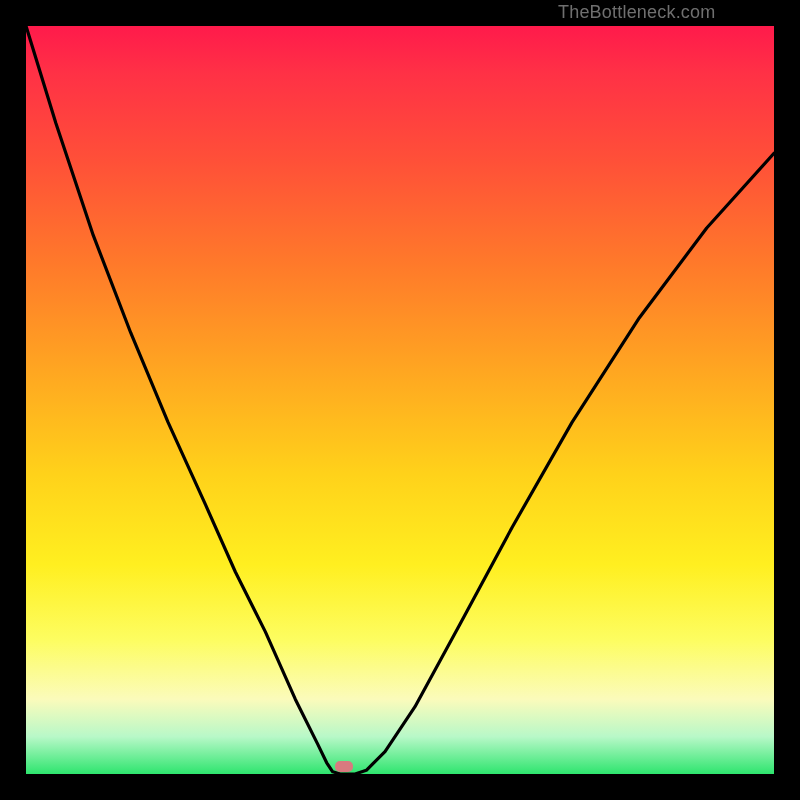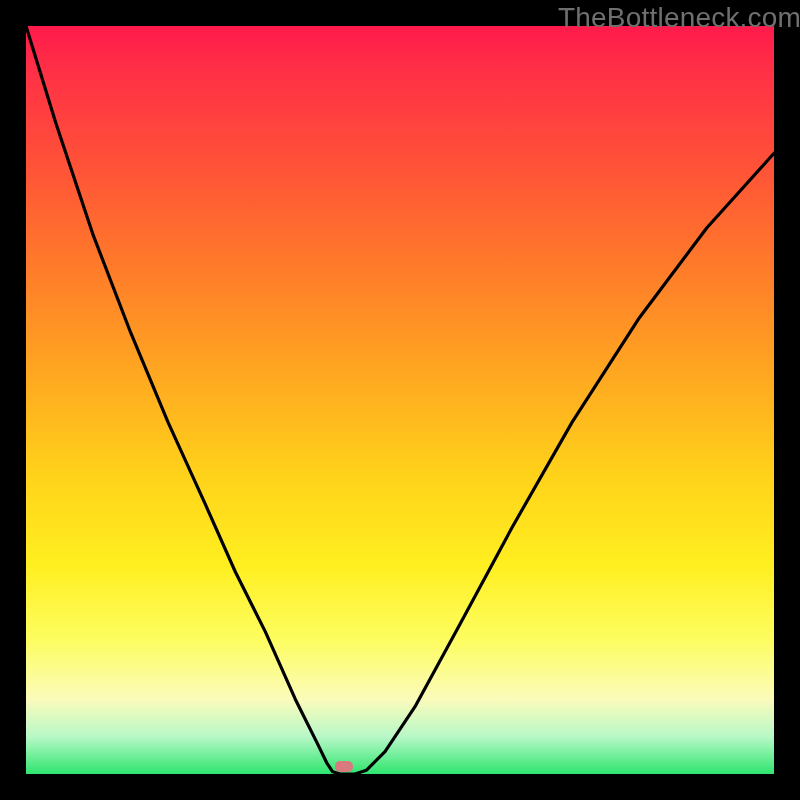--- a/index.html
+++ b/index.html
@@ -31,21 +31,21 @@
       #ffef20 72%,
       #fdfd60 82%,
       #fbfbbb 90%,
       #b8f8c8 95%,
       #2ee56e 100%
     );
   }
   .watermark {
     position: absolute;
     color: #6f6f6f;
-    font-size: 28px;
+    font-size: 18px;
     font-weight: 500;
     letter-spacing: 0.2px;
     white-space: nowrap;
   }
   .marker {
     position: absolute;
     width: 18px;
     height: 11px;
     background: #d87a7f;
     border-radius: 5px;

